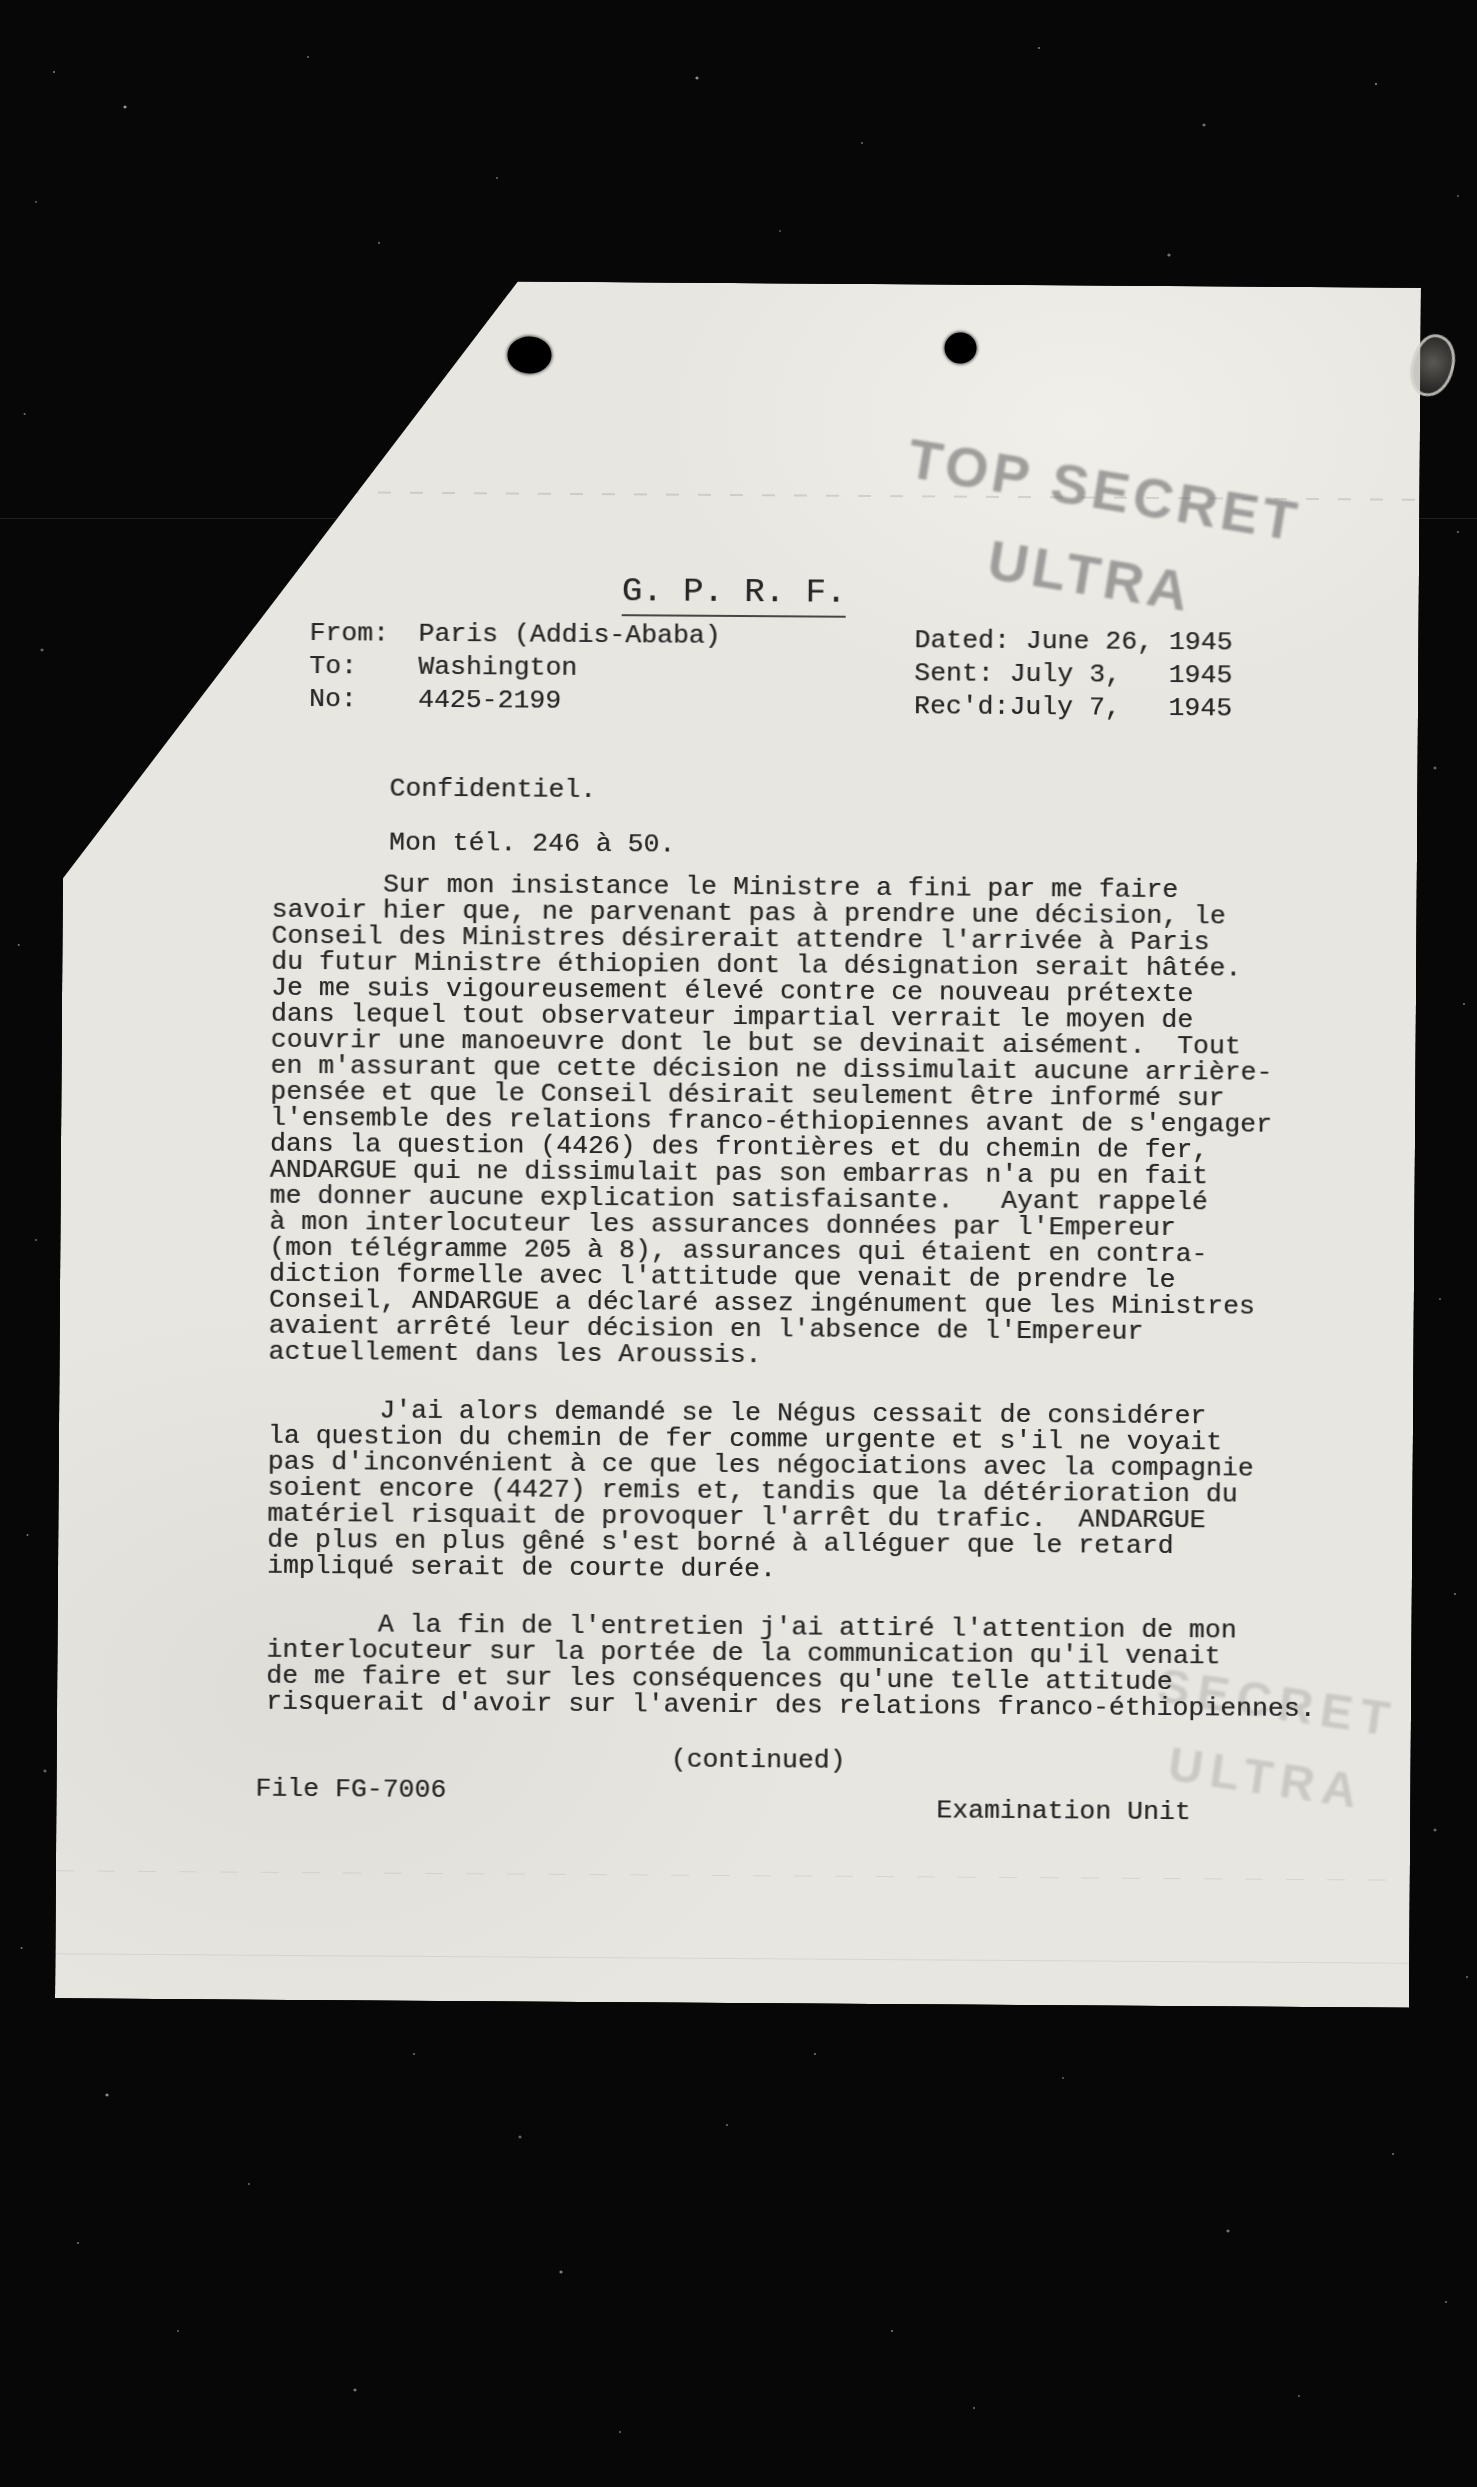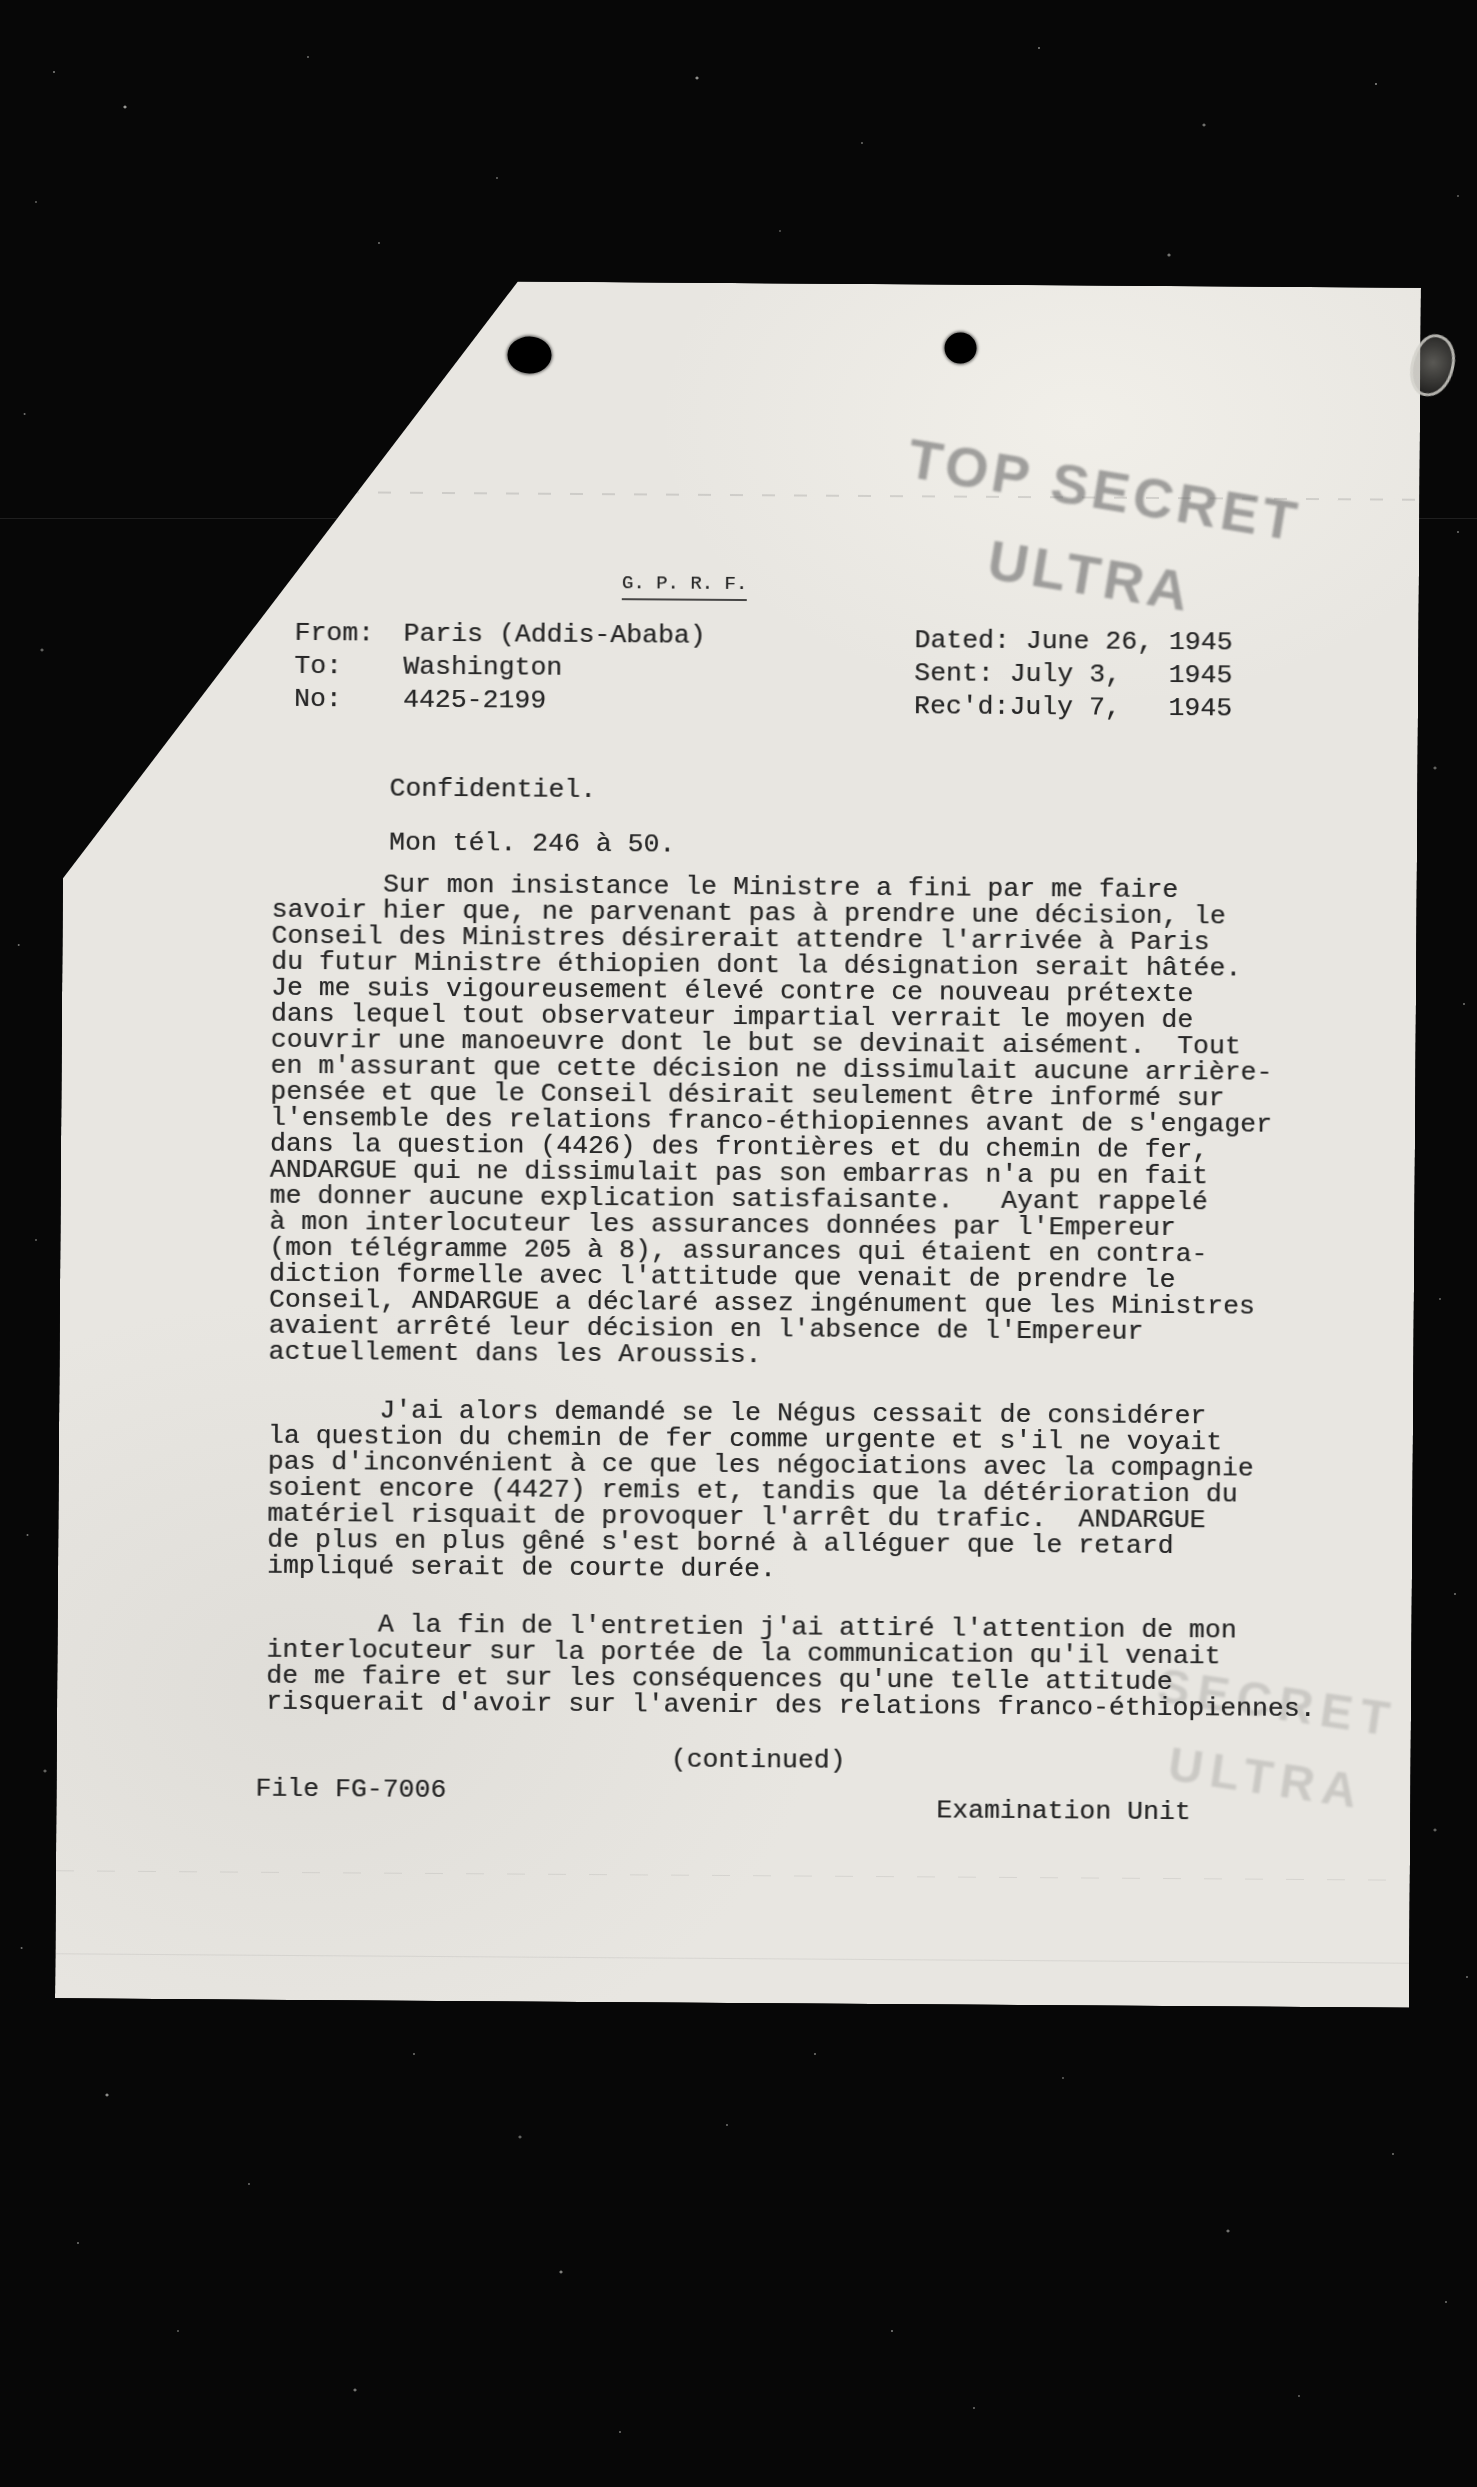--- a/index.html
+++ b/index.html
@@ -60,25 +60,25 @@
     white-space:pre;filter:blur(0.2px);
     text-shadow:0.4px 0.4px 0 rgba(40,40,40,.35), -0.3px 0 0 rgba(40,40,40,.18);}
 
   .stamp{position:absolute;font-family:"Liberation Sans","DejaVu Sans",sans-serif;font-weight:700;
     text-align:center;pointer-events:none;}
   .stamp-top{left:796px;top:160px;width:472px;font-size:56px;line-height:87px;letter-spacing:4.1px;
     color:var(--stamp,#6e6e6e);opacity:.62;transform:rotate(9deg);filter:blur(0.8px);}
   .stamp-faint{left:1050px;top:1378px;width:330px;font-size:48px;line-height:76px;letter-spacing:7.7px;
     color:#787876;opacity:.26;transform:rotate(8deg);filter:blur(1.2px);}
 
-  .gprf{position:absolute;left:557px;top:290px;font-size:19px;
+  .gprf{position:absolute;left:557px;top:290px;font-size:34px;
     border-bottom:2.9px solid rgba(35,35,35,.82);padding-bottom:3.5px;}
 
   .meta-rows{position:absolute;left:230px;top:337px;font-size:26.5px;line-height:33px;}
-  .meta-label{display:inline-block;width:109px;}
+  .meta-label{display:inline-block;width:109px;margin-left:15px;}
   .meta-dates{position:absolute;left:850px;top:340px;font-size:26.5px;line-height:33px;}
 
   .confidentiel{position:absolute;left:326px;top:493px;font-size:26.5px;}
   .ref{position:absolute;left:326px;top:547px;font-size:26.5px;}
 
   .bodytext{position:absolute;left:209px;top:591px;width:1127px;font-size:26.5px;line-height:26px;}
   .para{margin:0 0 32px 0;}
   .line{white-space:pre;}
 
   .continued{position:absolute;left:614px;top:1462px;font-size:26.5px;}

